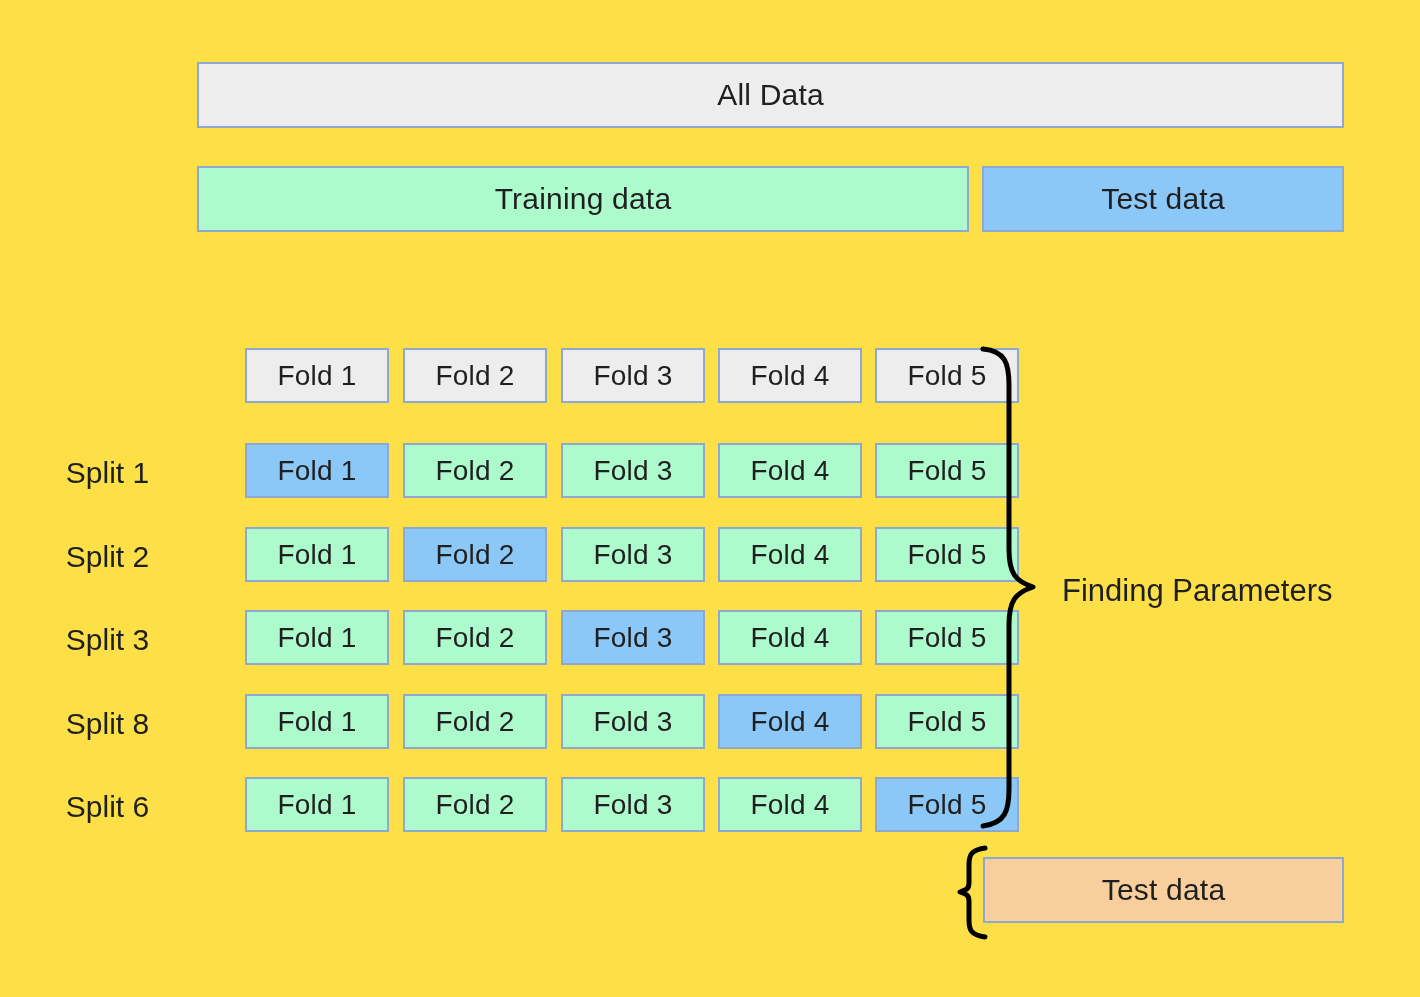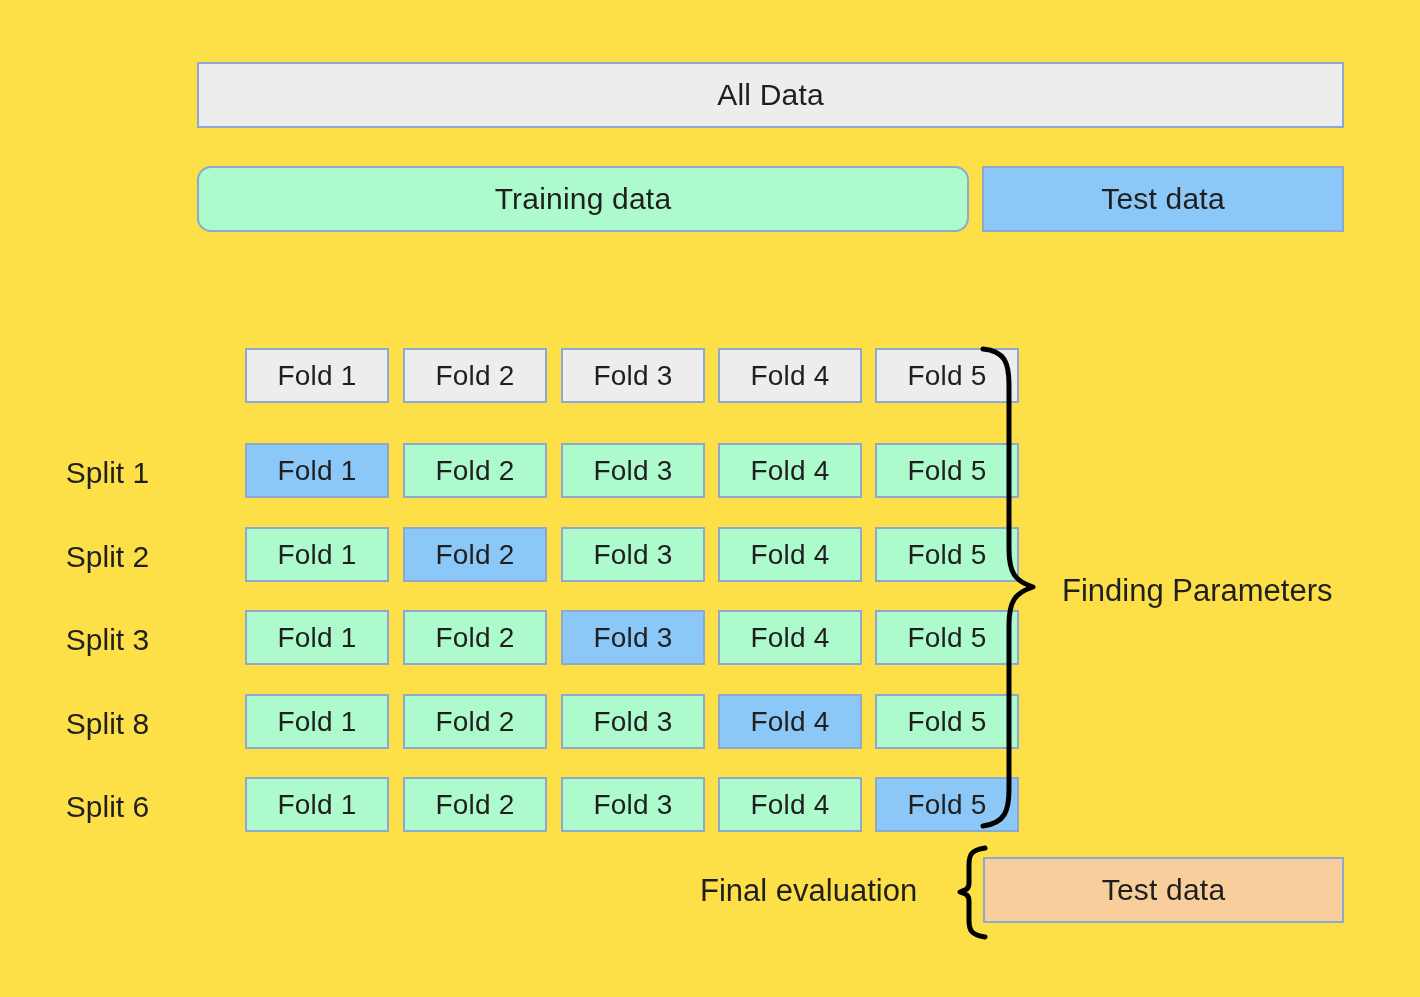--- a/index.html
+++ b/index.html
@@ -70,21 +70,21 @@
 </style>
 </head>
 <body>
 
 <div id="canvas">
 
   <div class="box grey" style="left:197px; top:62px; width:1147px; height:66px;">
     <span>All Data</span>
   </div>
 
-  <div class="box green" style="left:197px; top:166px; width:772px; height:66px;border-radius:14px;">
+  <div class="box green" style="left:197px; top:166px; width:772px; height:66px;">
     <span>Training data</span>
   </div>
 
   <div class="box blue" style="left:982px; top:166px; width:362px; height:66px;">
     <span>Test data</span>
   </div>
 
   <div id="fold-header-row">
       <div class="box grey fold-box" style="left: 197px; top: 348px; width: 144px; height: 55px;">Fold 1</div>
       <div class="box grey fold-box" style="left: 355px; top: 348px; width: 144px; height: 55px;">Fold 2</div>
@@ -131,21 +131,20 @@
              C 30 6, 34 18, 34 40
              L 34 204
              C 34 228, 40 236, 58 242
              C 40 248, 34 256, 34 280
              L 34 444
              C 34 466, 30 478, 8 481" fill="none" stroke="#000000" stroke-width="5" stroke-linecap="round" stroke-linejoin="round"></path>
   </svg>
 
   <div class="annot" style="left:1062px; top:575px;">Finding Parameters</div>
 
-  <div class="annot" style="left:700px; top:875px;">Final evaluation</div>
 
   <svg class="brace-svg" style="left:955px; top:845px;" width="40" height="95" viewBox="0 0 40 95">
     <path d="M 30 3
              C 16 5, 14 10, 14 20
              L 14 38
              C 14 44, 11 45, 5 47
              C 11 49, 14 50, 14 56
              L 14 75
              C 14 85, 16 90, 30 92" fill="none" stroke="#000000" stroke-width="5" stroke-linecap="round" stroke-linejoin="round"></path>
   </svg>

